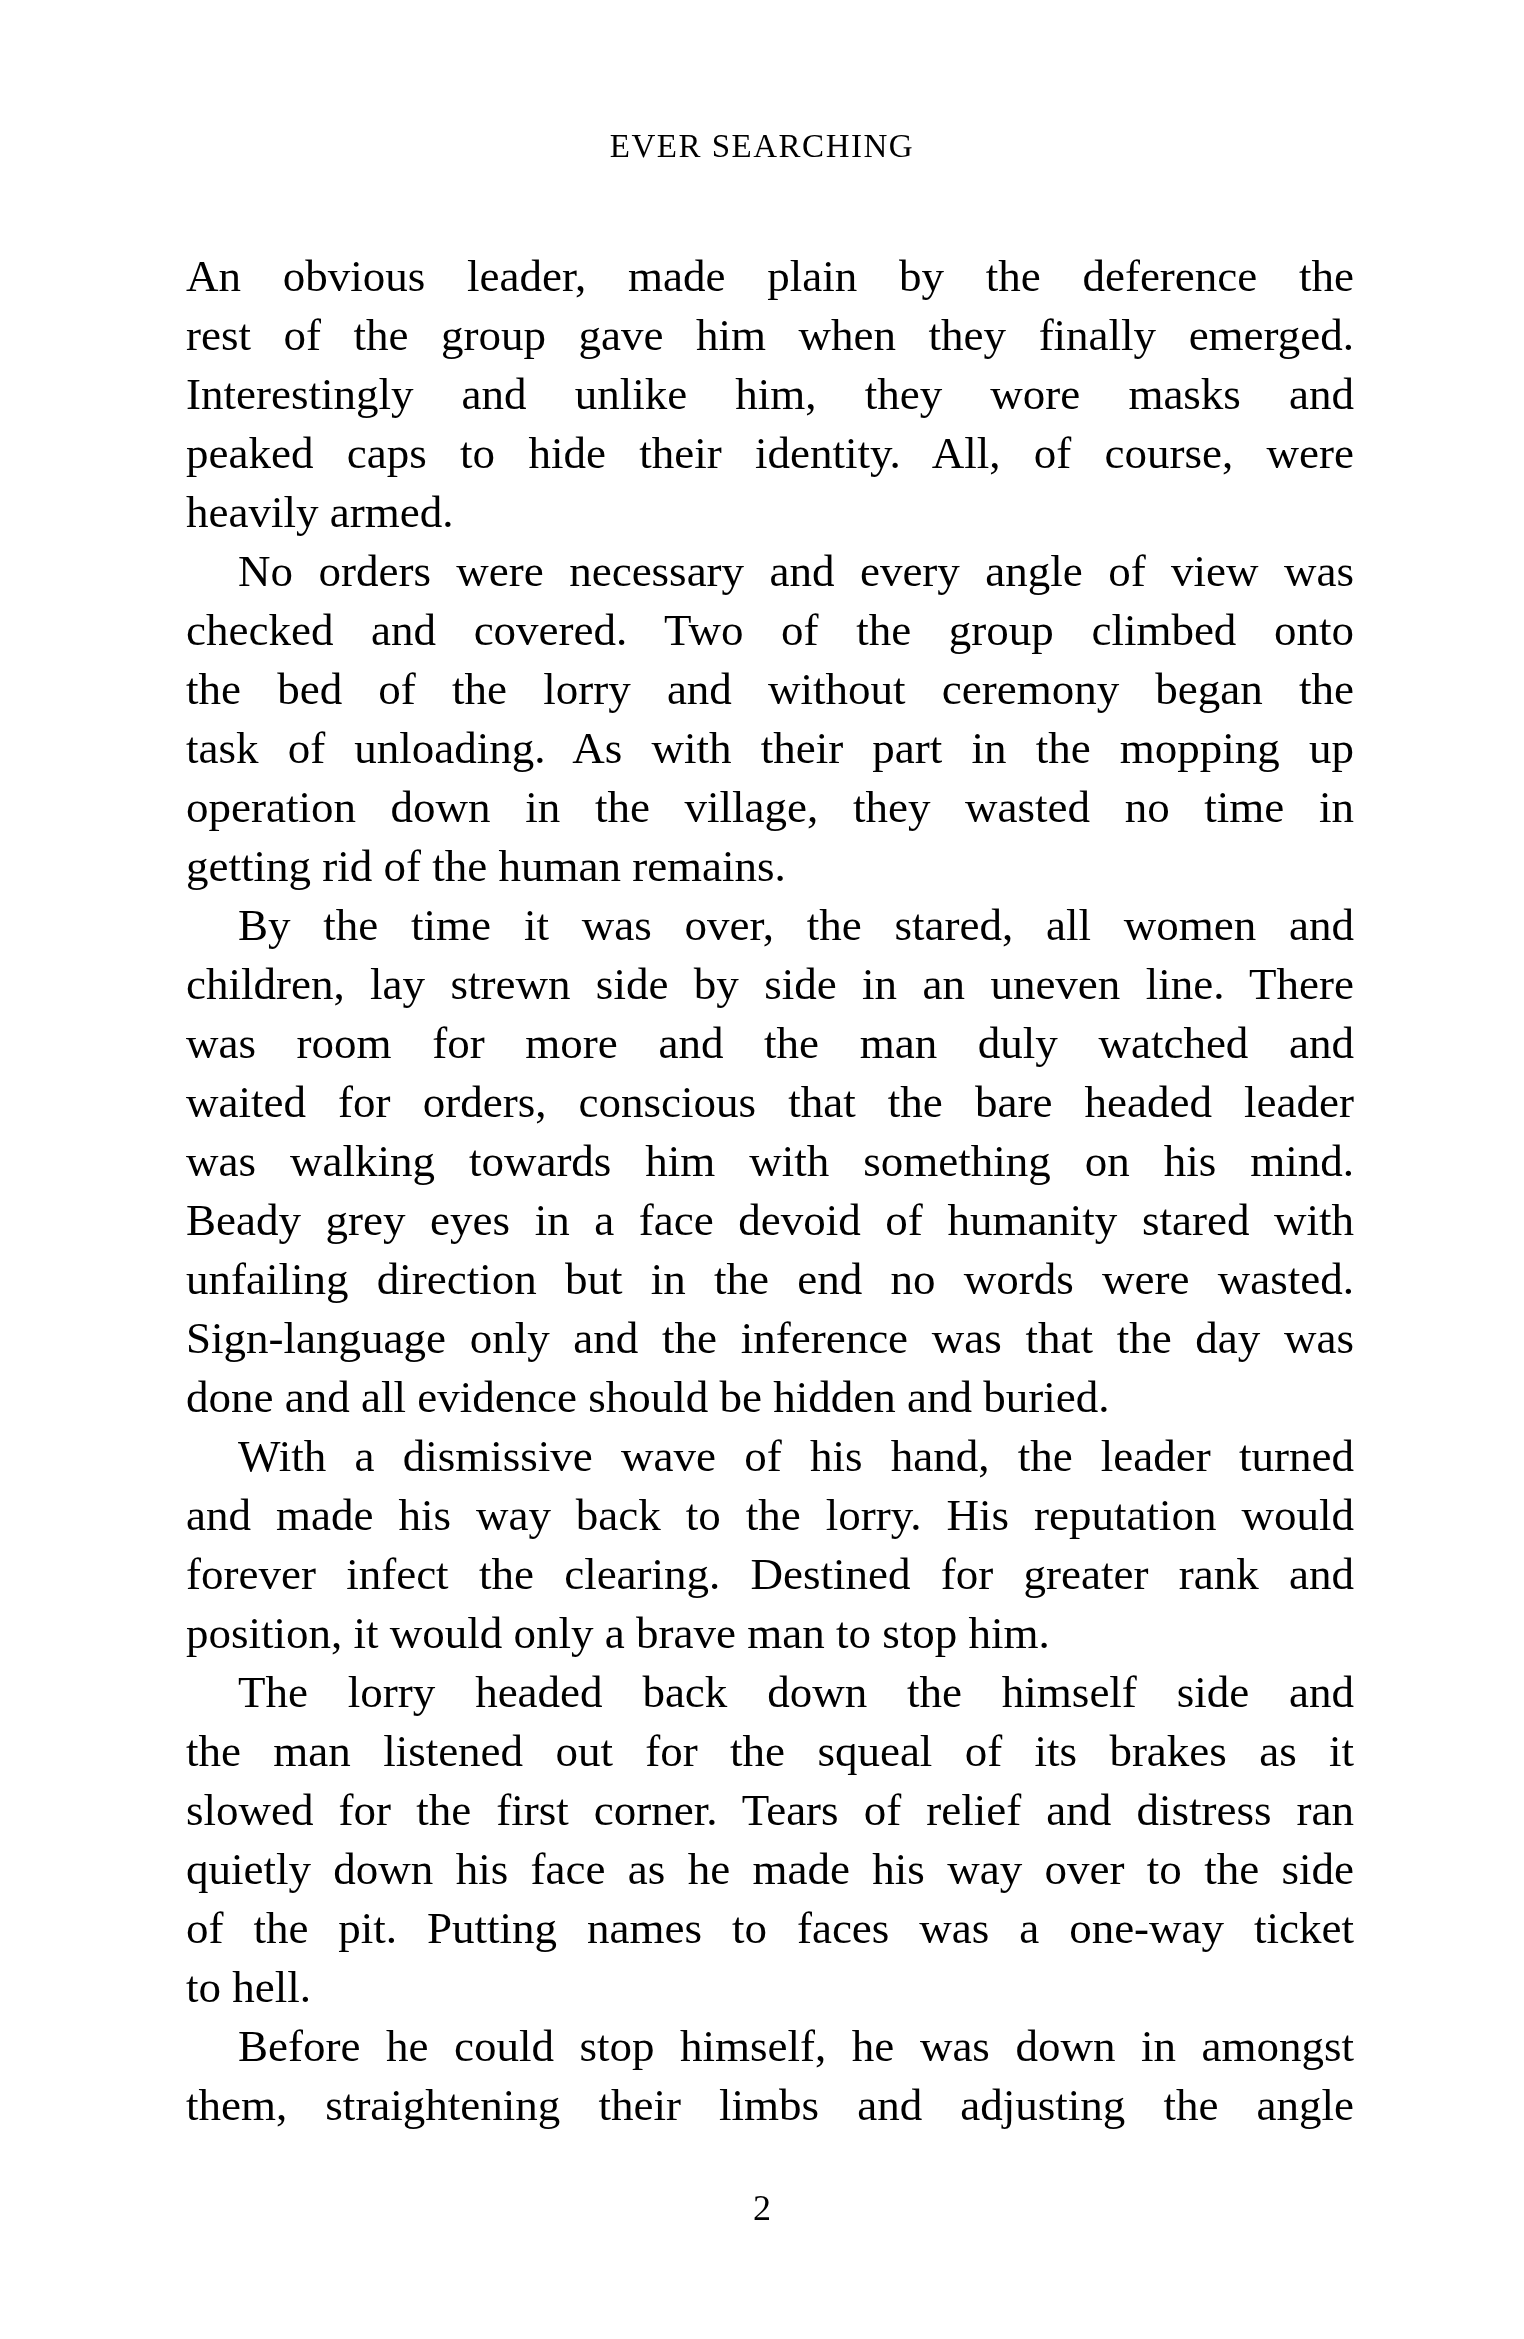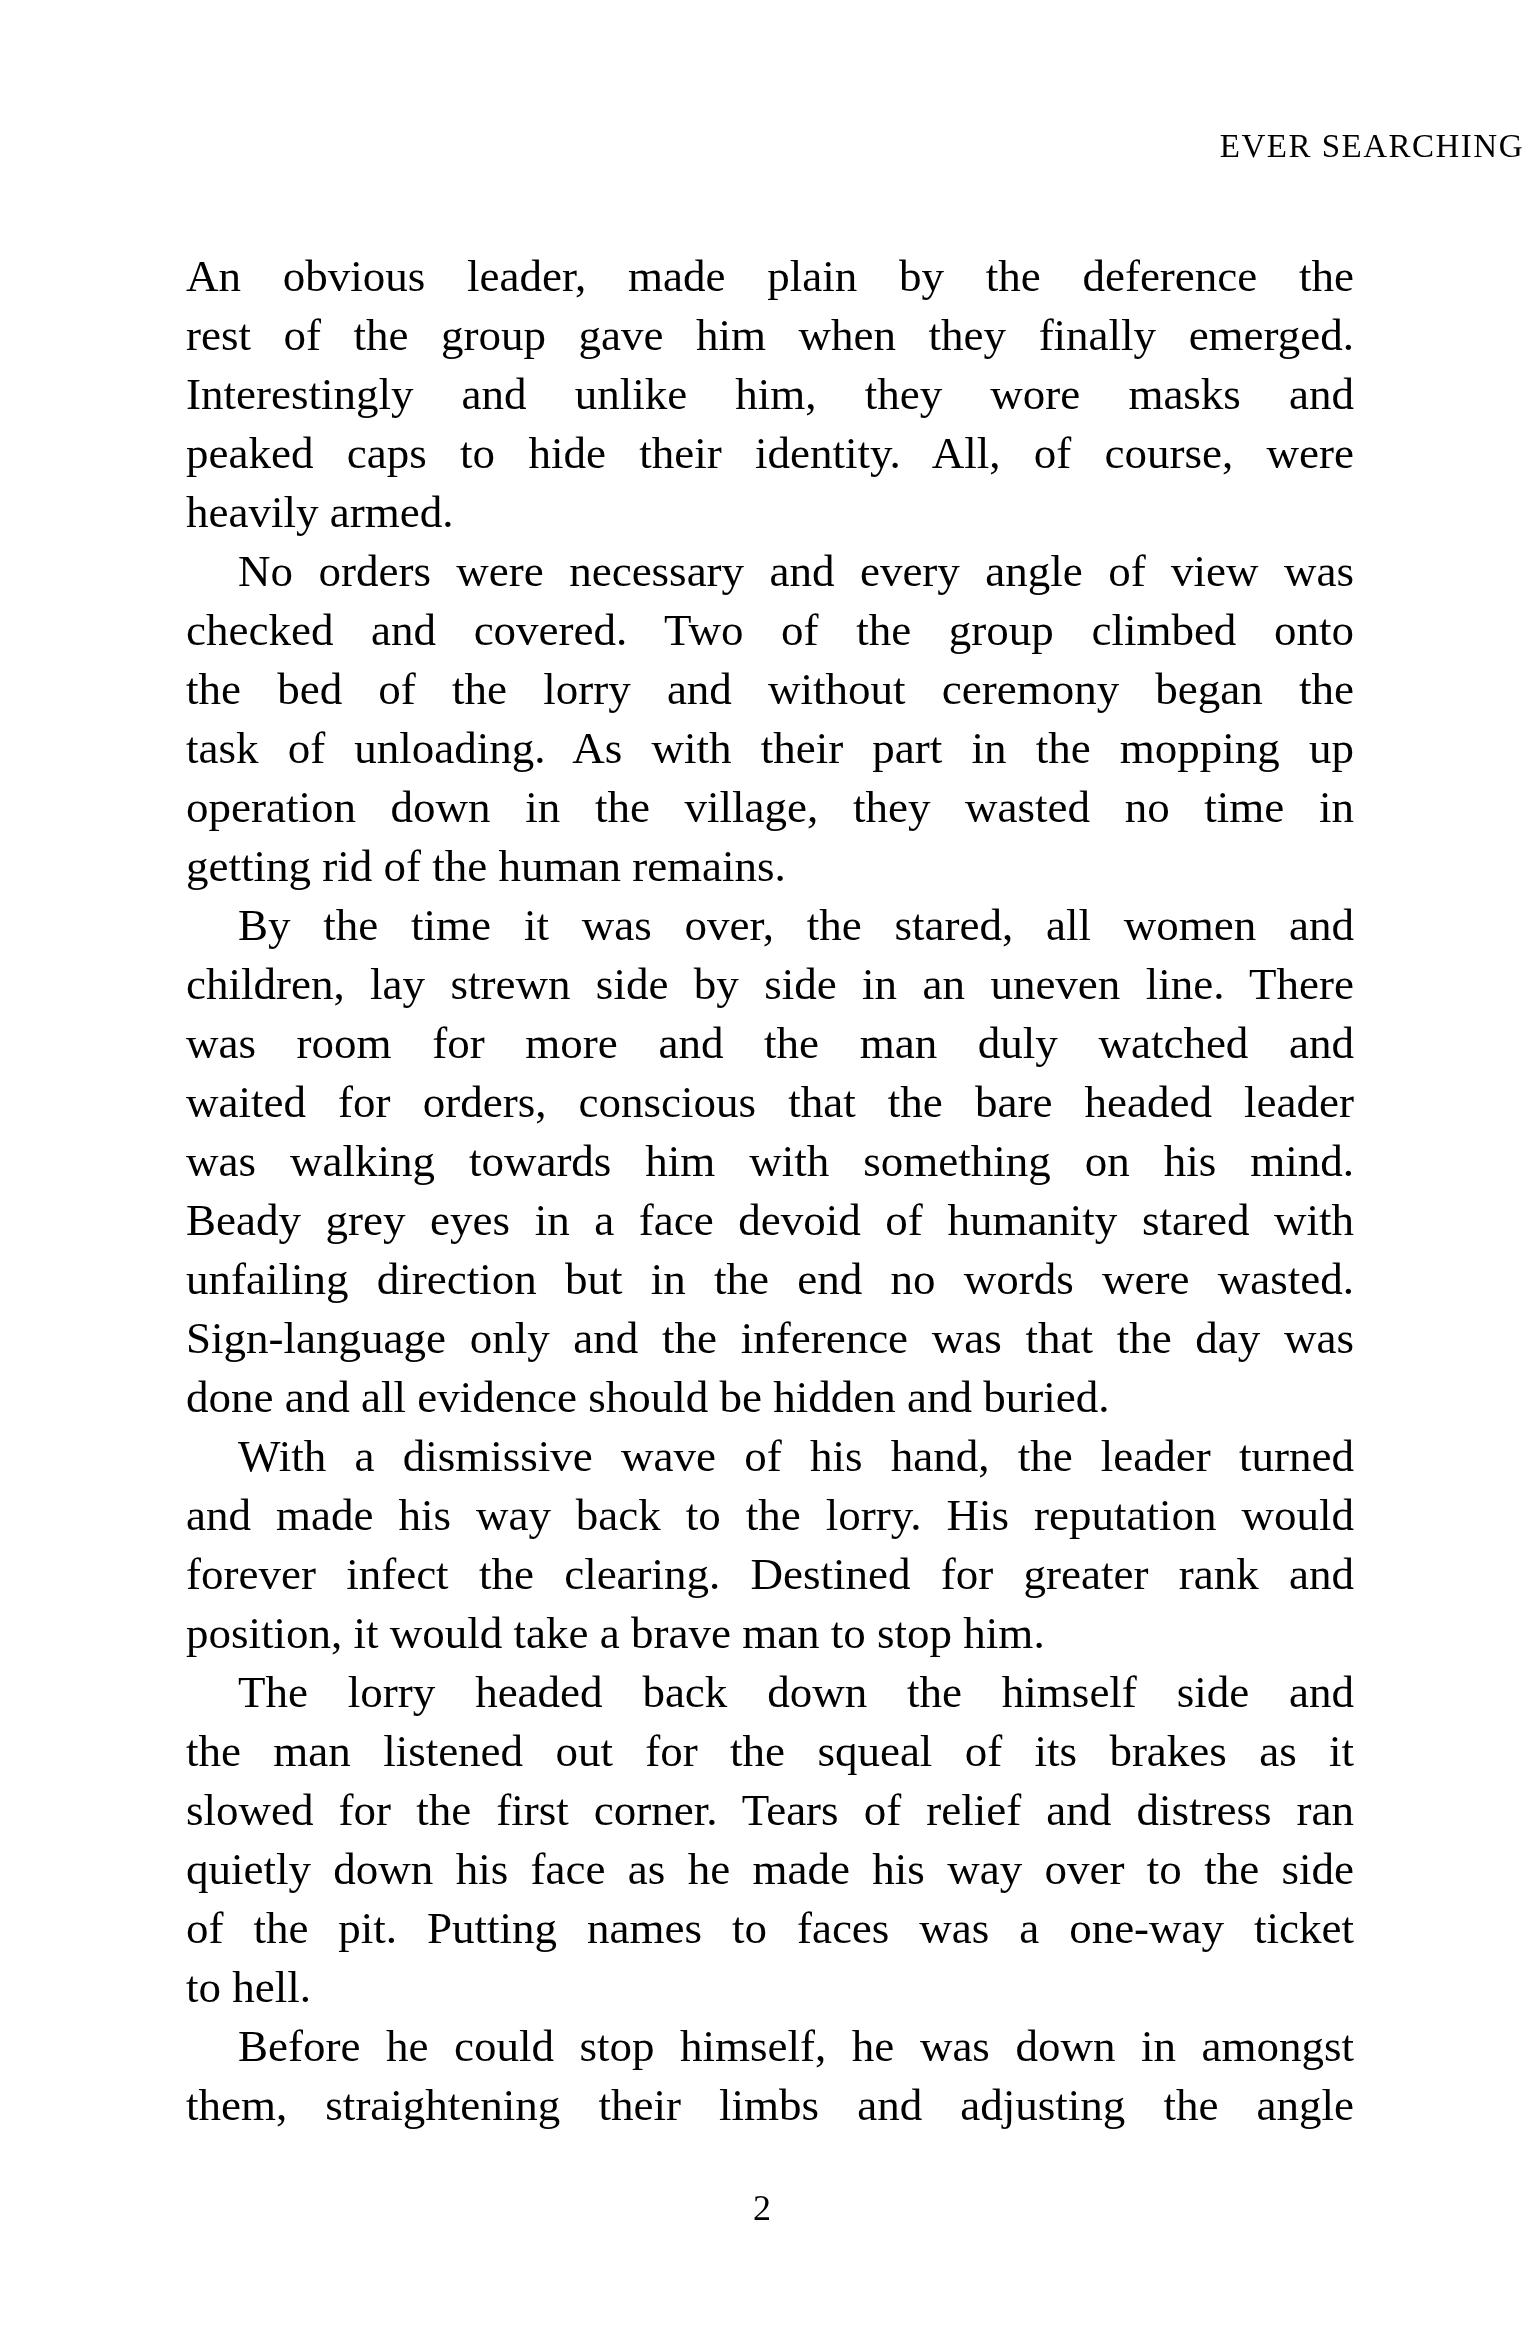--- a/index.html
+++ b/index.html
@@ -10,21 +10,21 @@
     background: #ffffff;
     color: #000000;
     font-family: "Liberation Serif", serif;
     overflow: hidden;
   }
   .running-header {
     position: absolute;
     top: 130px;
     left: 0;
     width: 100%;
-    text-align: right;
+    text-align: center;
     font-size: 33px;
     line-height: 33px;
     letter-spacing: 1.5px;
     white-space: pre;
   }
   .body-text {
     position: absolute;
     left: 186px;
     top: 247px;
     width: 1168px;
@@ -84,21 +84,21 @@
       <div class="ln">Beady grey eyes in a face devoid of humanity stared with</div>
       <div class="ln">unfailing direction but in the end no words were wasted.</div>
       <div class="ln">Sign-language only and the inference was that the day was</div>
       <div class="ln end">done and all evidence should be hidden and buried.</div>
     </div>
 
     <div class="para">
       <div class="ln ind">With a dismissive wave of his hand, the leader turned</div>
       <div class="ln">and made his way back to the lorry. His reputation would</div>
       <div class="ln">forever infect the clearing. Destined for greater rank and</div>
-      <div class="ln end">position, it would take a brave man to stop him.</div>
+      <div class="ln end">position, it would only a brave man to stop him.</div>
     </div>
 
     <div class="para">
       <div class="ln ind">The lorry headed back down the himself side and</div>
       <div class="ln">the man listened out for the squeal of its brakes as it</div>
       <div class="ln">slowed for the first corner. Tears of relief and distress ran</div>
       <div class="ln">quietly down his face as he made his way over to the side</div>
       <div class="ln">of the pit. Putting names to faces was a one-way ticket</div>
       <div class="ln end">to hell.</div>
     </div>

